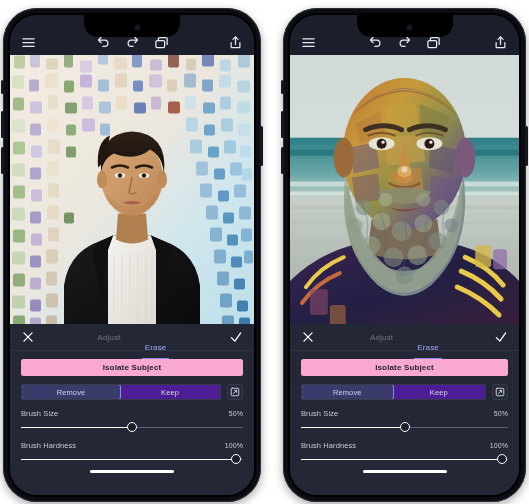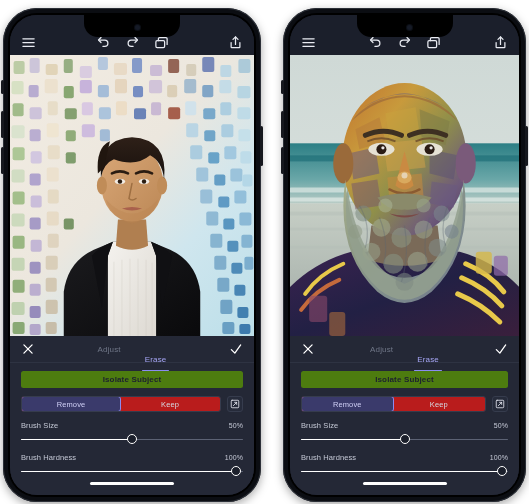--- a/index.html
+++ b/index.html
@@ -76,21 +76,21 @@
   .ico svg { width:100%; height:100%; display:block; }
 
   
   .canvas { position:relative; flex:1 1 auto; overflow:hidden; background:#0d1016; }
   .photo { position:absolute; inset:0; }
 
   
   .panel {
     flex:0 0 auto;
     background:#242836;
-    padding-bottom:4px;
+    padding-bottom:16px;
   }
   .tabrow {
     height:27px;
     display:flex; align-items:center;
     padding:0 11px;
     position:relative;
     border-bottom:1px solid #2e3342;
   }
   .tab-x, .tab-ok { width:14px; height:14px; color:#fff; flex:0 0 auto; }
   .tab-x svg, .tab-ok svg { width:100%; height:100%; display:block; }
@@ -104,34 +104,34 @@
   .tab.active { color:#a6a6f5;margin-top:20px; }
   .tab.active::after {
     content:""; position:absolute; left:-1px; right:-1px; bottom:1px;
     height:1.5px; background:#8b8bf0; border-radius:1px;
   }
 
   .panel-body { padding:8px 11px 0 11px; }
 
   .isolate-btn {
     width:100%; height:17px;
-    background:#4d7c0f;
+    background:#f9a8d4;
     border:none; border-radius:2.5px;
     color:#1d2030;
     font-family:"Liberation Sans", sans-serif;
     font-size:8px; font-weight:700; letter-spacing:.15px;
     display:flex; align-items:center; justify-content:center;
     cursor:pointer;
   }
 
   .segrow { display:flex; align-items:center; gap:6px; margin-top:8px; }
   .segctl {
     flex:1 1 auto; display:flex;
     height:16px;
-    background:#b91c1c;
+    background:#4c1d95;
     border:1px solid #363c4d;
     border-radius:3px;
     overflow:hidden;
   }
   .seg {
     flex:1 1 50%;
     display:flex; align-items:center; justify-content:center;
     font-size:7.5px; letter-spacing:.1px;
     color:#d6d9e2; cursor:pointer;
     background:transparent;

